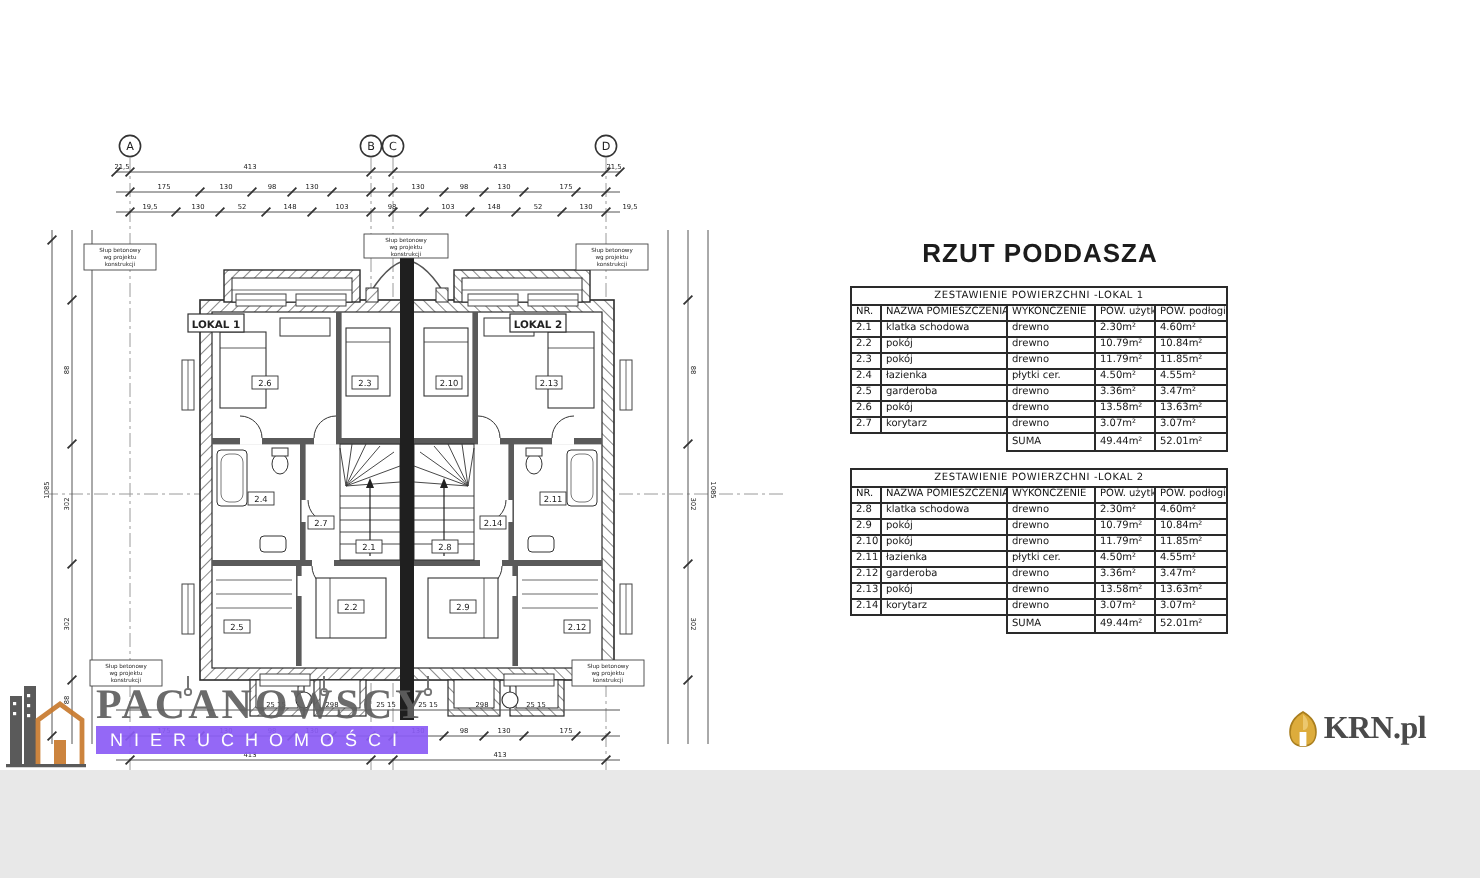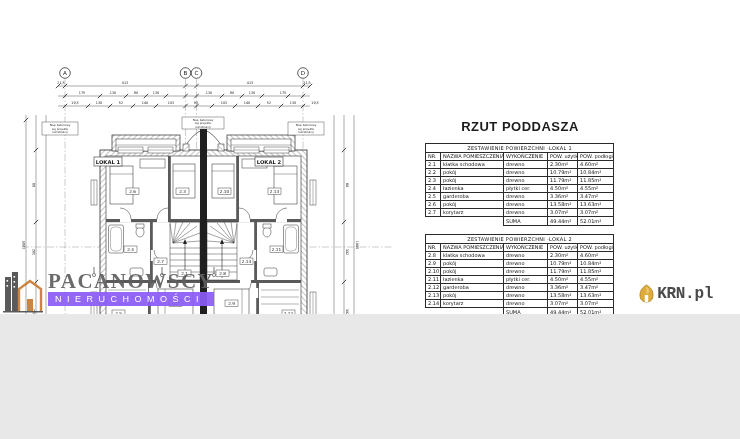--- a/index.html
+++ b/index.html
@@ -1,16 +1,16 @@
 <!DOCTYPE html>
 <html><head>
 <meta charset="utf-8">
 <style>
   html,body{margin:0;padding:0;background:#e8e8e8;}
-  .sheet{position:relative;width:740px;height:314px;background:#ffffff;overflow:hidden;
+  .sheet{position:relative;width:740px;height:385px;background:#ffffff;overflow:hidden;
          font-family:"DejaVu Sans",sans-serif;}
   
   .right-panel{position:absolute;left:425px;top:119px;width:190px;}
   .panel-title{font-family:"Liberation Sans",sans-serif;font-size:13px;font-weight:600;
                letter-spacing:.5px;color:#1c1c1c;text-align:center;margin:0 0 9px 0;}
   table.tbl{border-collapse:collapse;width:188px;table-layout:fixed;
             font-family:"DejaVu Sans",sans-serif;font-size:5px;color:#161616;margin-bottom:8px;}
   table.tbl th,table.tbl td{border:1px solid #2a2a2a;padding:0 2px;height:7px;
             overflow:hidden;white-space:nowrap;font-weight:normal;text-align:left;line-height:1;}
   table.tbl .ttl{text-align:center;letter-spacing:.3px;height:8px;}
@@ -23,21 +23,21 @@
   .watermark{position:absolute;left:3px;bottom:1px;display:flex;align-items:flex-start;
              opacity:.92;}
   .wm-text{margin-left:5px;position:relative;}
   .wm-name{font-family:"Liberation Serif",serif;font-size:21px;font-weight:700;
            letter-spacing:1.5px;color:#5f5f5f;line-height:20px;}
   .wm-bar{background:#8b5cf6;color:#ffffff;font-family:"Liberation Sans",sans-serif;
           font-size:9px;letter-spacing:5.5px;padding:2px 4px 2px 7px;margin-top:1px;}
   .wm-hooks{position:absolute;left:18px;top:-4px;pointer-events:none;}
   
   .krn{position:absolute;right:27px;bottom:11px;display:flex;align-items:center;}
-  .krn-label{font-family:Liberation Mono, monospace;font-size:16px;font-weight:700;
+  .krn-label{font-family:Liberation Serif, serif;font-size:16px;font-weight:700;
              color:#4a4a4a;margin-left:2px;letter-spacing:-.3px;}
 </style>
 </head>
 <body>
 
 <div class="sheet">
 
   <svg width="420" height="439" viewBox="0 0 420 439" style="position:absolute;left:0;top:0;">
     <defs>
       <pattern id="hatch" width="4" height="4" patternUnits="userSpaceOnUse" patternTransform="rotate(45)">

